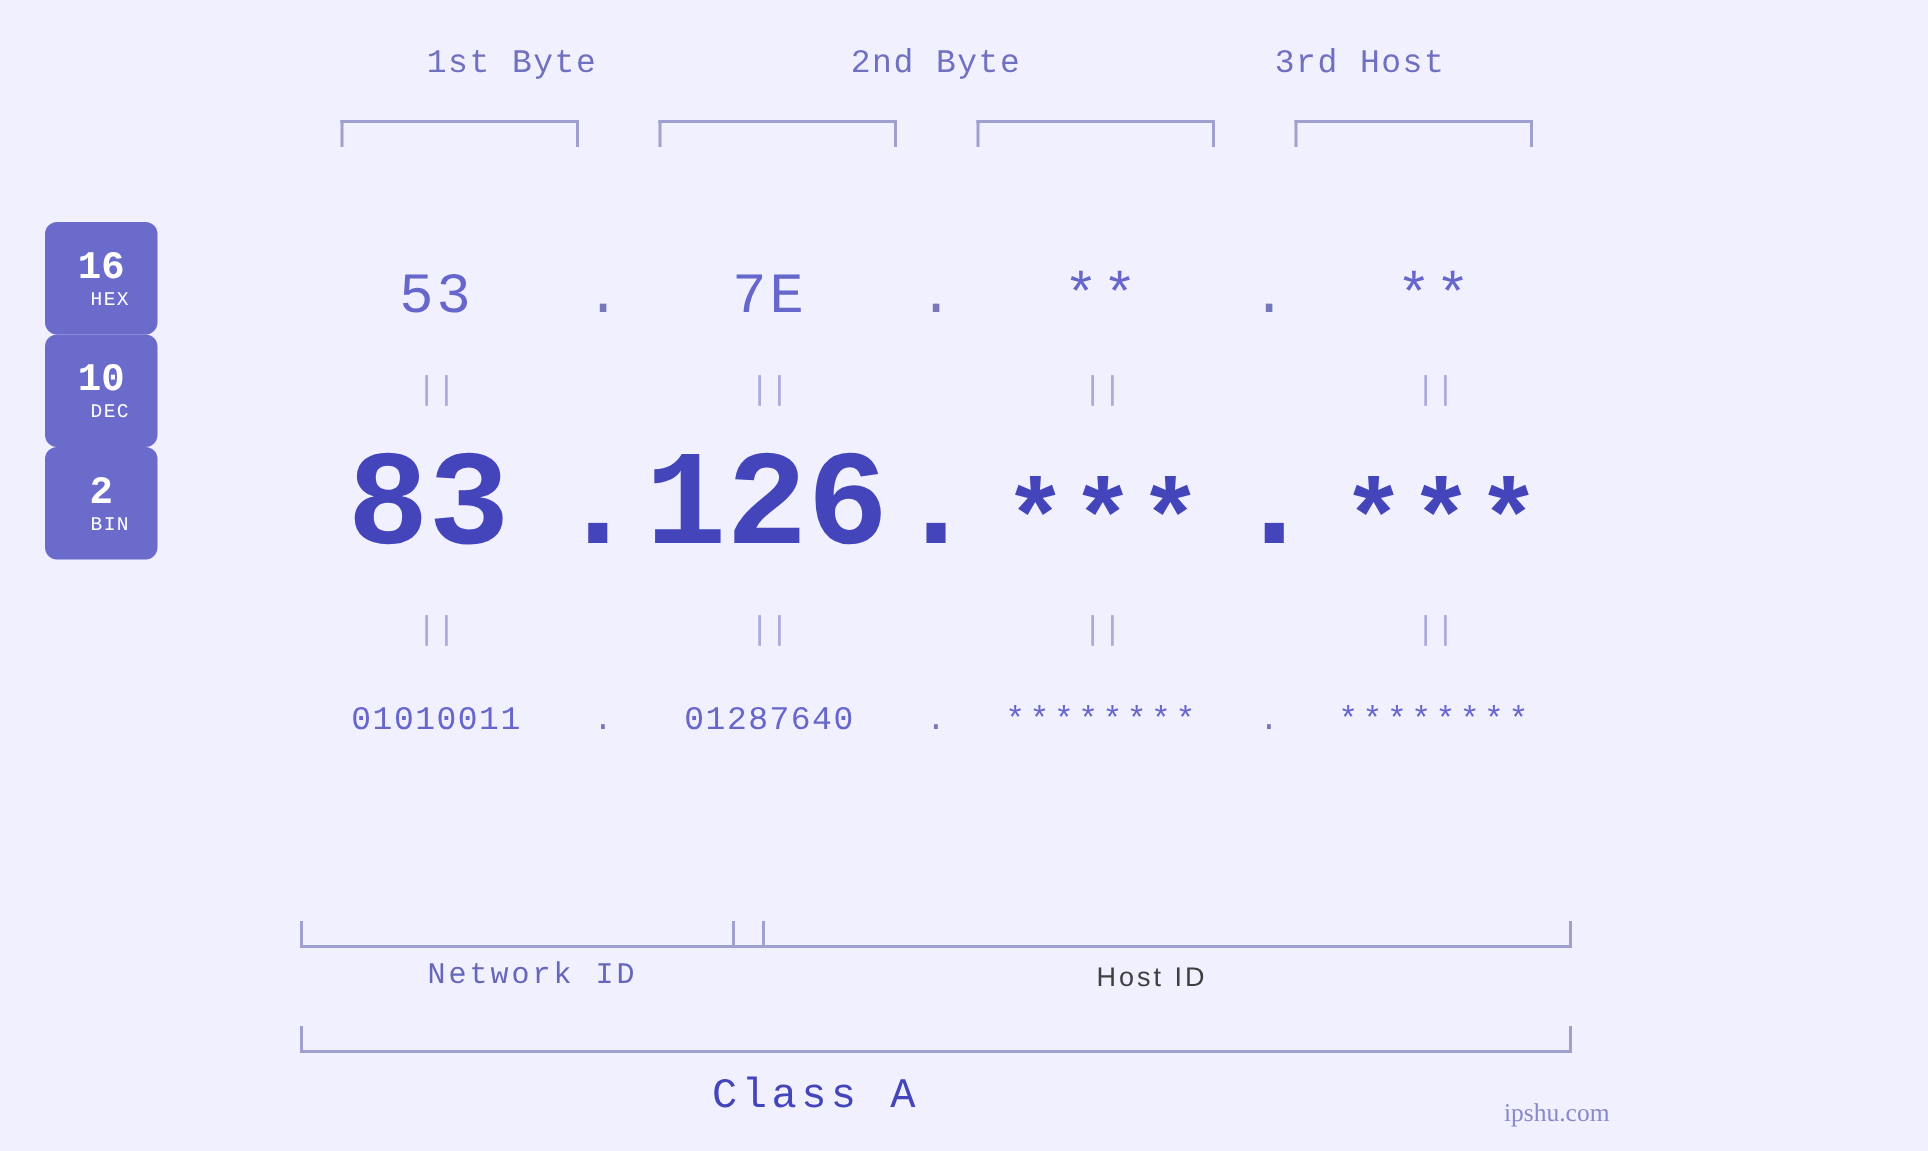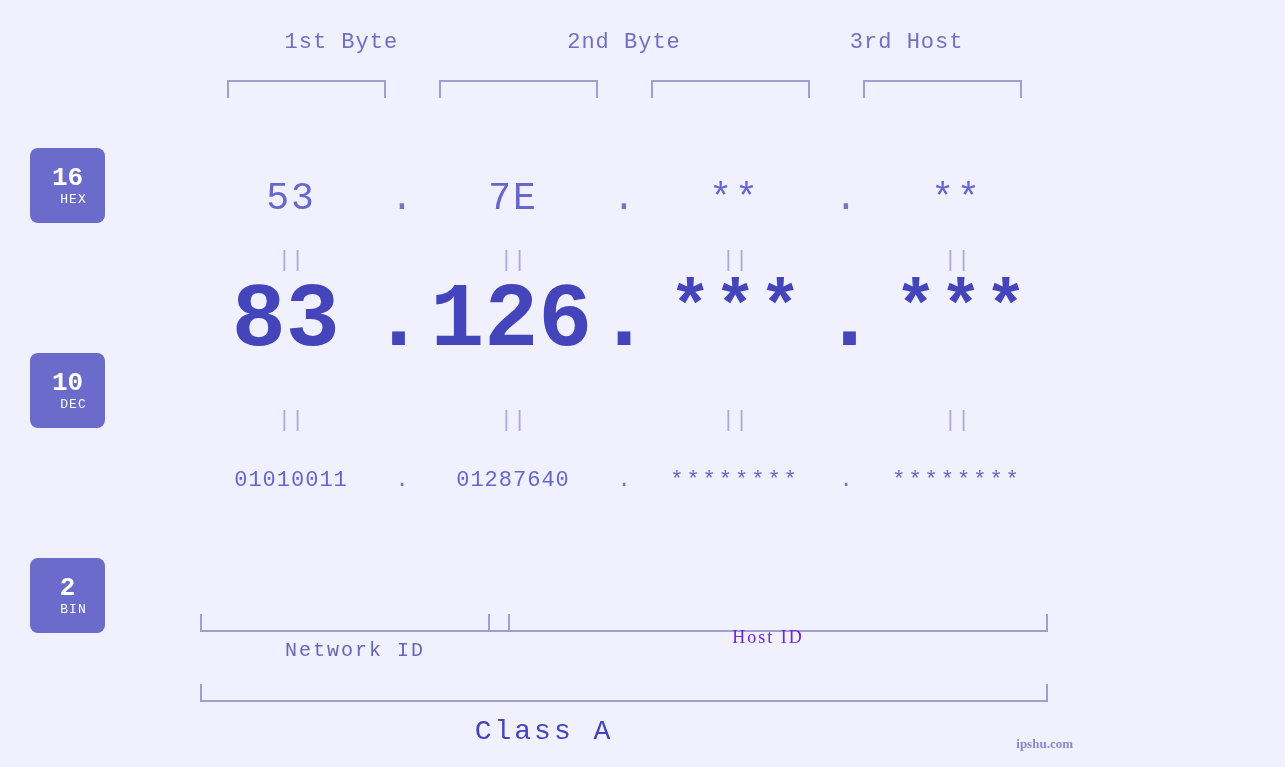--- a/index.html
+++ b/index.html
@@ -60,21 +60,20 @@
       border-right: 2px solid #a0a0d0;
     }
 
     
     .base-labels {
       position: absolute;
       top: 148px;
       left: 30px;
       display: flex;
       flex-direction: column;
-      gap: 130px;
     }
 
     .base-badge {
       width: 75px;
       height: 75px;
       background: #6b6bcc;
       border-radius: 8px;
       display: flex;
       flex-direction: column;
       align-items: center;
@@ -149,23 +148,22 @@
       color: #aaaadd;
       letter-spacing: 0;
     }
 
     
     .watermark {
       position: absolute;
       bottom: 15px;
       right: 15px;
       color: #8888cc;
-      font-size: 13px;
+      font-size: 17px;
       font-family: serif;
-      font-weight: bold;
     }
 
     
     .masked {
       letter-spacing: 3px;
     }
   </style>
 </head>
 <body>
 
@@ -242,21 +240,21 @@
     <div style="flex:0 0 40px;"></div>
     <div class="cell">
       <span class="eq-sign">||</span>
     </div>
     <div style="flex:0 0 40px;"></div>
     <div class="cell">
       <span class="eq-sign">||</span>
     </div>
   </div>
 
-  <div style="position:absolute; top:270px; left:200px; right:40px; display:flex; align-items:flex-start; height:120px;">
+  <div style="position:absolute; top:270px; left:200px; right:40px; display:flex; align-items:flex-end; height:120px;">
     <div class="cell">
       <span class="dec-val">83</span>
     </div>
     <div class="dot-cell">
       <span class="dec-dot">.</span>
     </div>
     <div class="cell">
       <span class="dec-val">126</span>
     </div>
     <div class="dot-cell">
@@ -317,22 +315,22 @@
 
   <div style="position:absolute; bottom:135px; left:200px; width:310px; height:18px;
               border-bottom: 2px solid #a0a0d0; border-left: 2px solid #a0a0d0; border-right: 2px solid #a0a0d0;"></div>
 
   <div style="position:absolute; bottom:135px; left:488px; right:40px; height:18px;
               border-bottom: 2px solid #a0a0d0; border-left: 2px solid #a0a0d0; border-right: 2px solid #a0a0d0;"></div>
 
   <div style="position:absolute; bottom:105px; left:200px; width:310px; text-align:center;
               color:#6666bb; font-size:20px; letter-spacing:2px; font-family:'Courier New',monospace;">Network ID</div>
 
-  <div style="position:absolute; bottom:119px; left:488px; right:40px; text-align:center;
-              color:#6d28d9; font-size:18px; letter-spacing:2px; font-family:Liberation Serif, serif;">Host ID</div>
+  <div style="position:absolute; bottom:105px; left:488px; right:40px; text-align:center;
+              color:#404040; font-size:18px; letter-spacing:2px; font-family:Liberation Sans, sans-serif;">Host ID</div>
 
   <div style="position:absolute; bottom:65px; left:200px; right:40px; height:18px;
               border-bottom: 2px solid #a0a0d0; border-left: 2px solid #a0a0d0; border-right: 2px solid #a0a0d0;"></div>
 
   <div style="position:absolute; bottom:20px; left:0; right:0; text-align:center;
               color:#4444bb; font-size:28px; letter-spacing:3px; font-family:'Courier New',monospace;margin-top:39px;">Class A</div>
 
   <div class="watermark">ipshu.com</div>
 
 </div>

